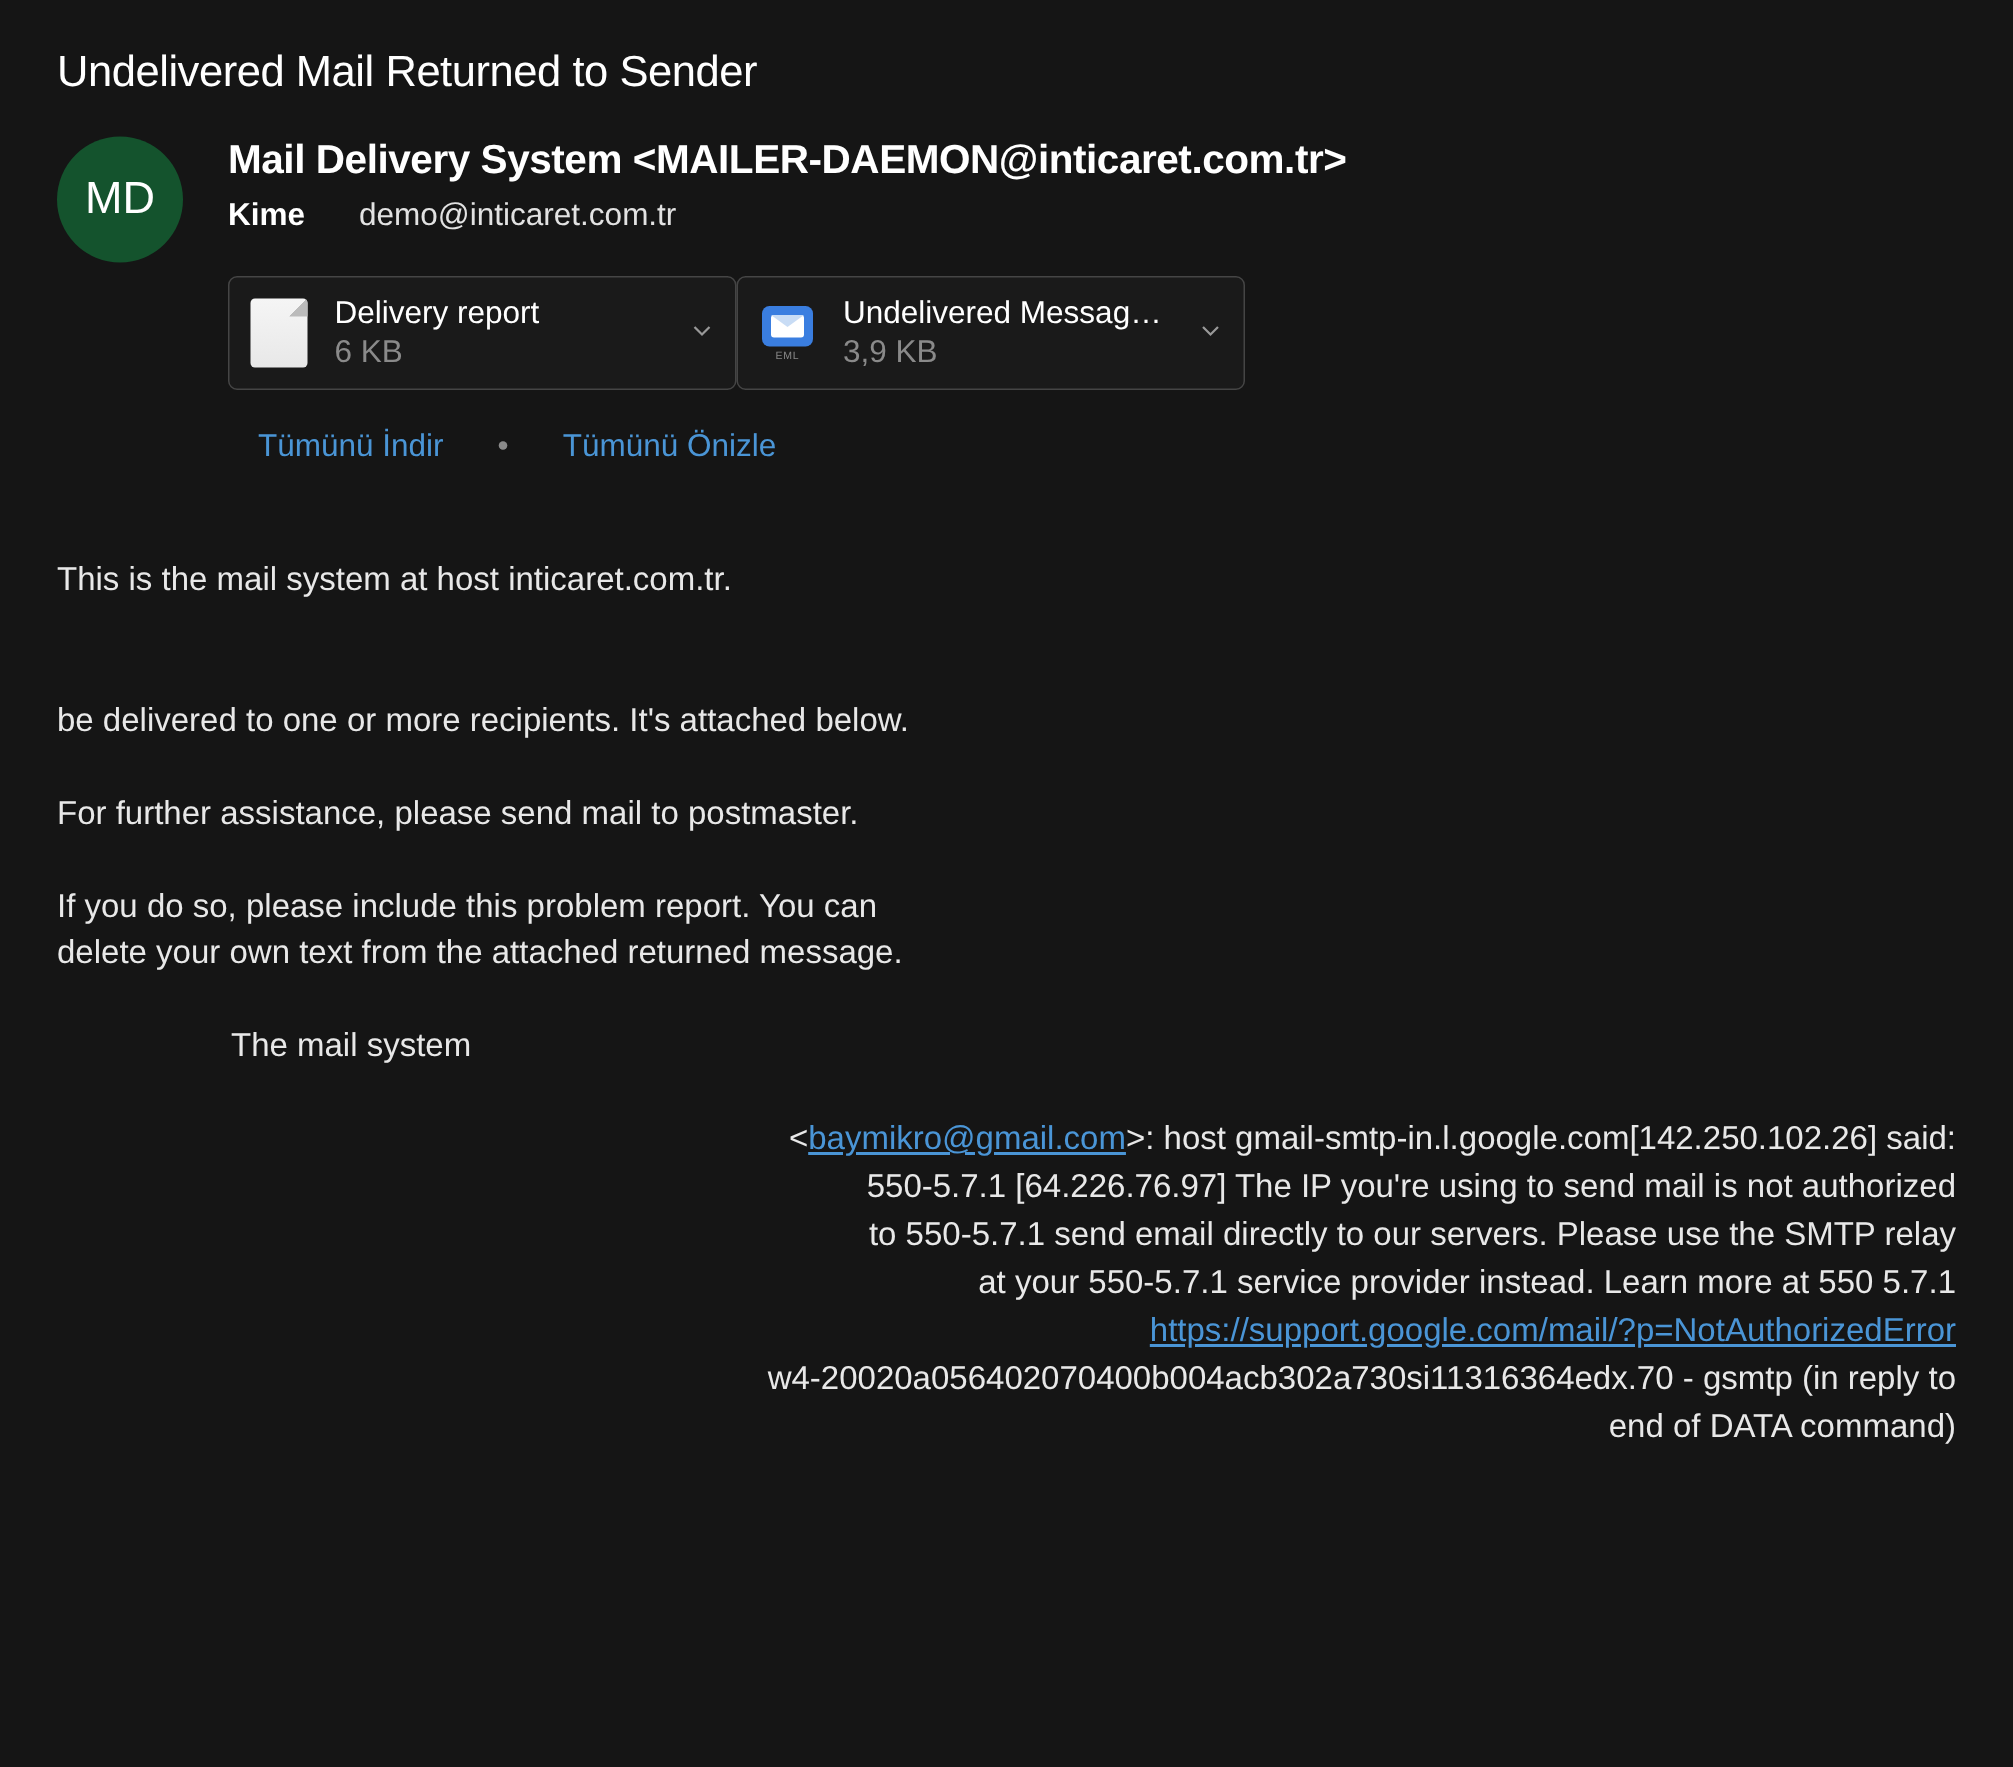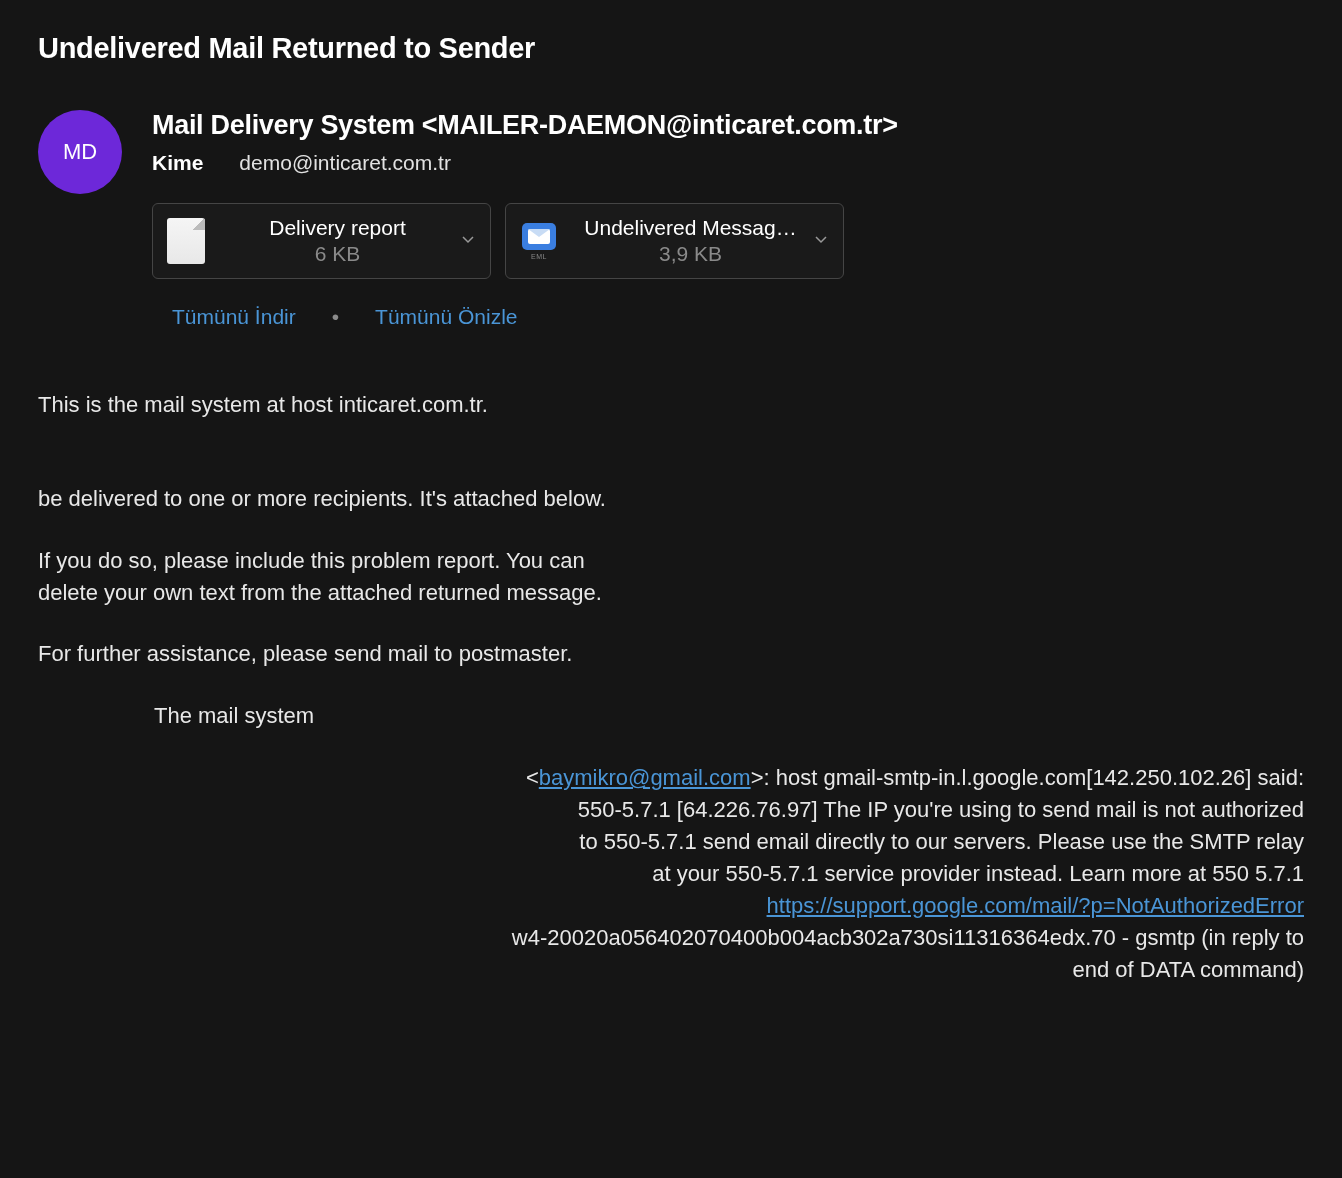--- a/index.html
+++ b/index.html
@@ -10,37 +10,37 @@
     body {
       background-color: #151515;
       color: #ffffff;
       font-family: -apple-system, BlinkMacSystemFont, "Segoe UI", Helvetica, Arial, sans-serif;
       padding: 32px 38px;
       width: 1342px;
       min-height: 1178px;
     }
     .subject {
       font-size: 29px;
-      font-weight: 700;
-      margin-bottom: 45px;
+      font-weight: 400;
+      margin-bottom: 26px;
       letter-spacing: -0.3px;
     }
     .header-row {
       display: flex;
       gap: 30px;
     }
     .avatar {
       width: 84px;
       height: 84px;
       border-radius: 50%;
-      background-color: #6d28d9;
+      background-color: #14532d;
       display: flex;
       align-items: center;
       justify-content: center;
-      font-size: 22px;
+      font-size: 30px;
       font-weight: 400;
       color: #ffffff;
       flex-shrink: 0;
     }
     .header-content {
       flex: 1;
     }
     .from-line {
       font-size: 27px;
       font-weight: 700;
@@ -54,23 +54,21 @@
       margin-bottom: 28px;
     }
     .to-label {
       font-weight: 700;
     }
     .to-value {
       color: #e2e2e2;
     }
     .attachments-row {
       display: flex;
-      gap: 14px;
       margin-bottom: 26px;
-      text-align: center;
     }
     .attachment {
       display: flex;
       align-items: center;
       border: 1px solid #454545;
       border-radius: 6px;
       padding: 12px 14px;
       width: 339px;
       background-color: #1a1a1a;
       cursor: pointer;
@@ -257,25 +255,25 @@
     </div>
   </div>
 </div>
 
 <div class="body-content">
   <p>This is the mail system at host inticaret.com.tr.</p>
   <p>
     <br>
     <span>be delivered to one or more recipients. It's attached below.</span>
   </p>
+  <p>For further assistance, please send mail to postmaster.</p>
   <p>
     <span>If you do so, please include this problem report. You can</span><br>
     <span>delete your own text from the attached returned message.</span>
   </p>
-  <p>For further assistance, please send mail to postmaster.</p>
   <p class="signature">The mail system</p>
 
   <div class="error-block">
     <span>&lt;</span><span class="link">baymikro@gmail.com</span><span>&gt;: host gmail-smtp-in.l.google.com[142.250.102.26] said:</span><br>
     <div class="error-indent">
       <span>550-5.7.1 [64.226.76.97] The IP you're using to send mail is not authorized</span><br>
       <span>to 550-5.7.1 send email directly to our servers. Please use the SMTP relay</span><br>
       <span>at your 550-5.7.1 service provider instead. Learn more at 550 5.7.1</span><br>
       <span class="link">https://support.google.com/mail/?p=NotAuthorizedError</span><br>
       <span>w4-20020a056402070400b004acb302a730si11316364edx.70 - gsmtp (in reply to</span><br>

